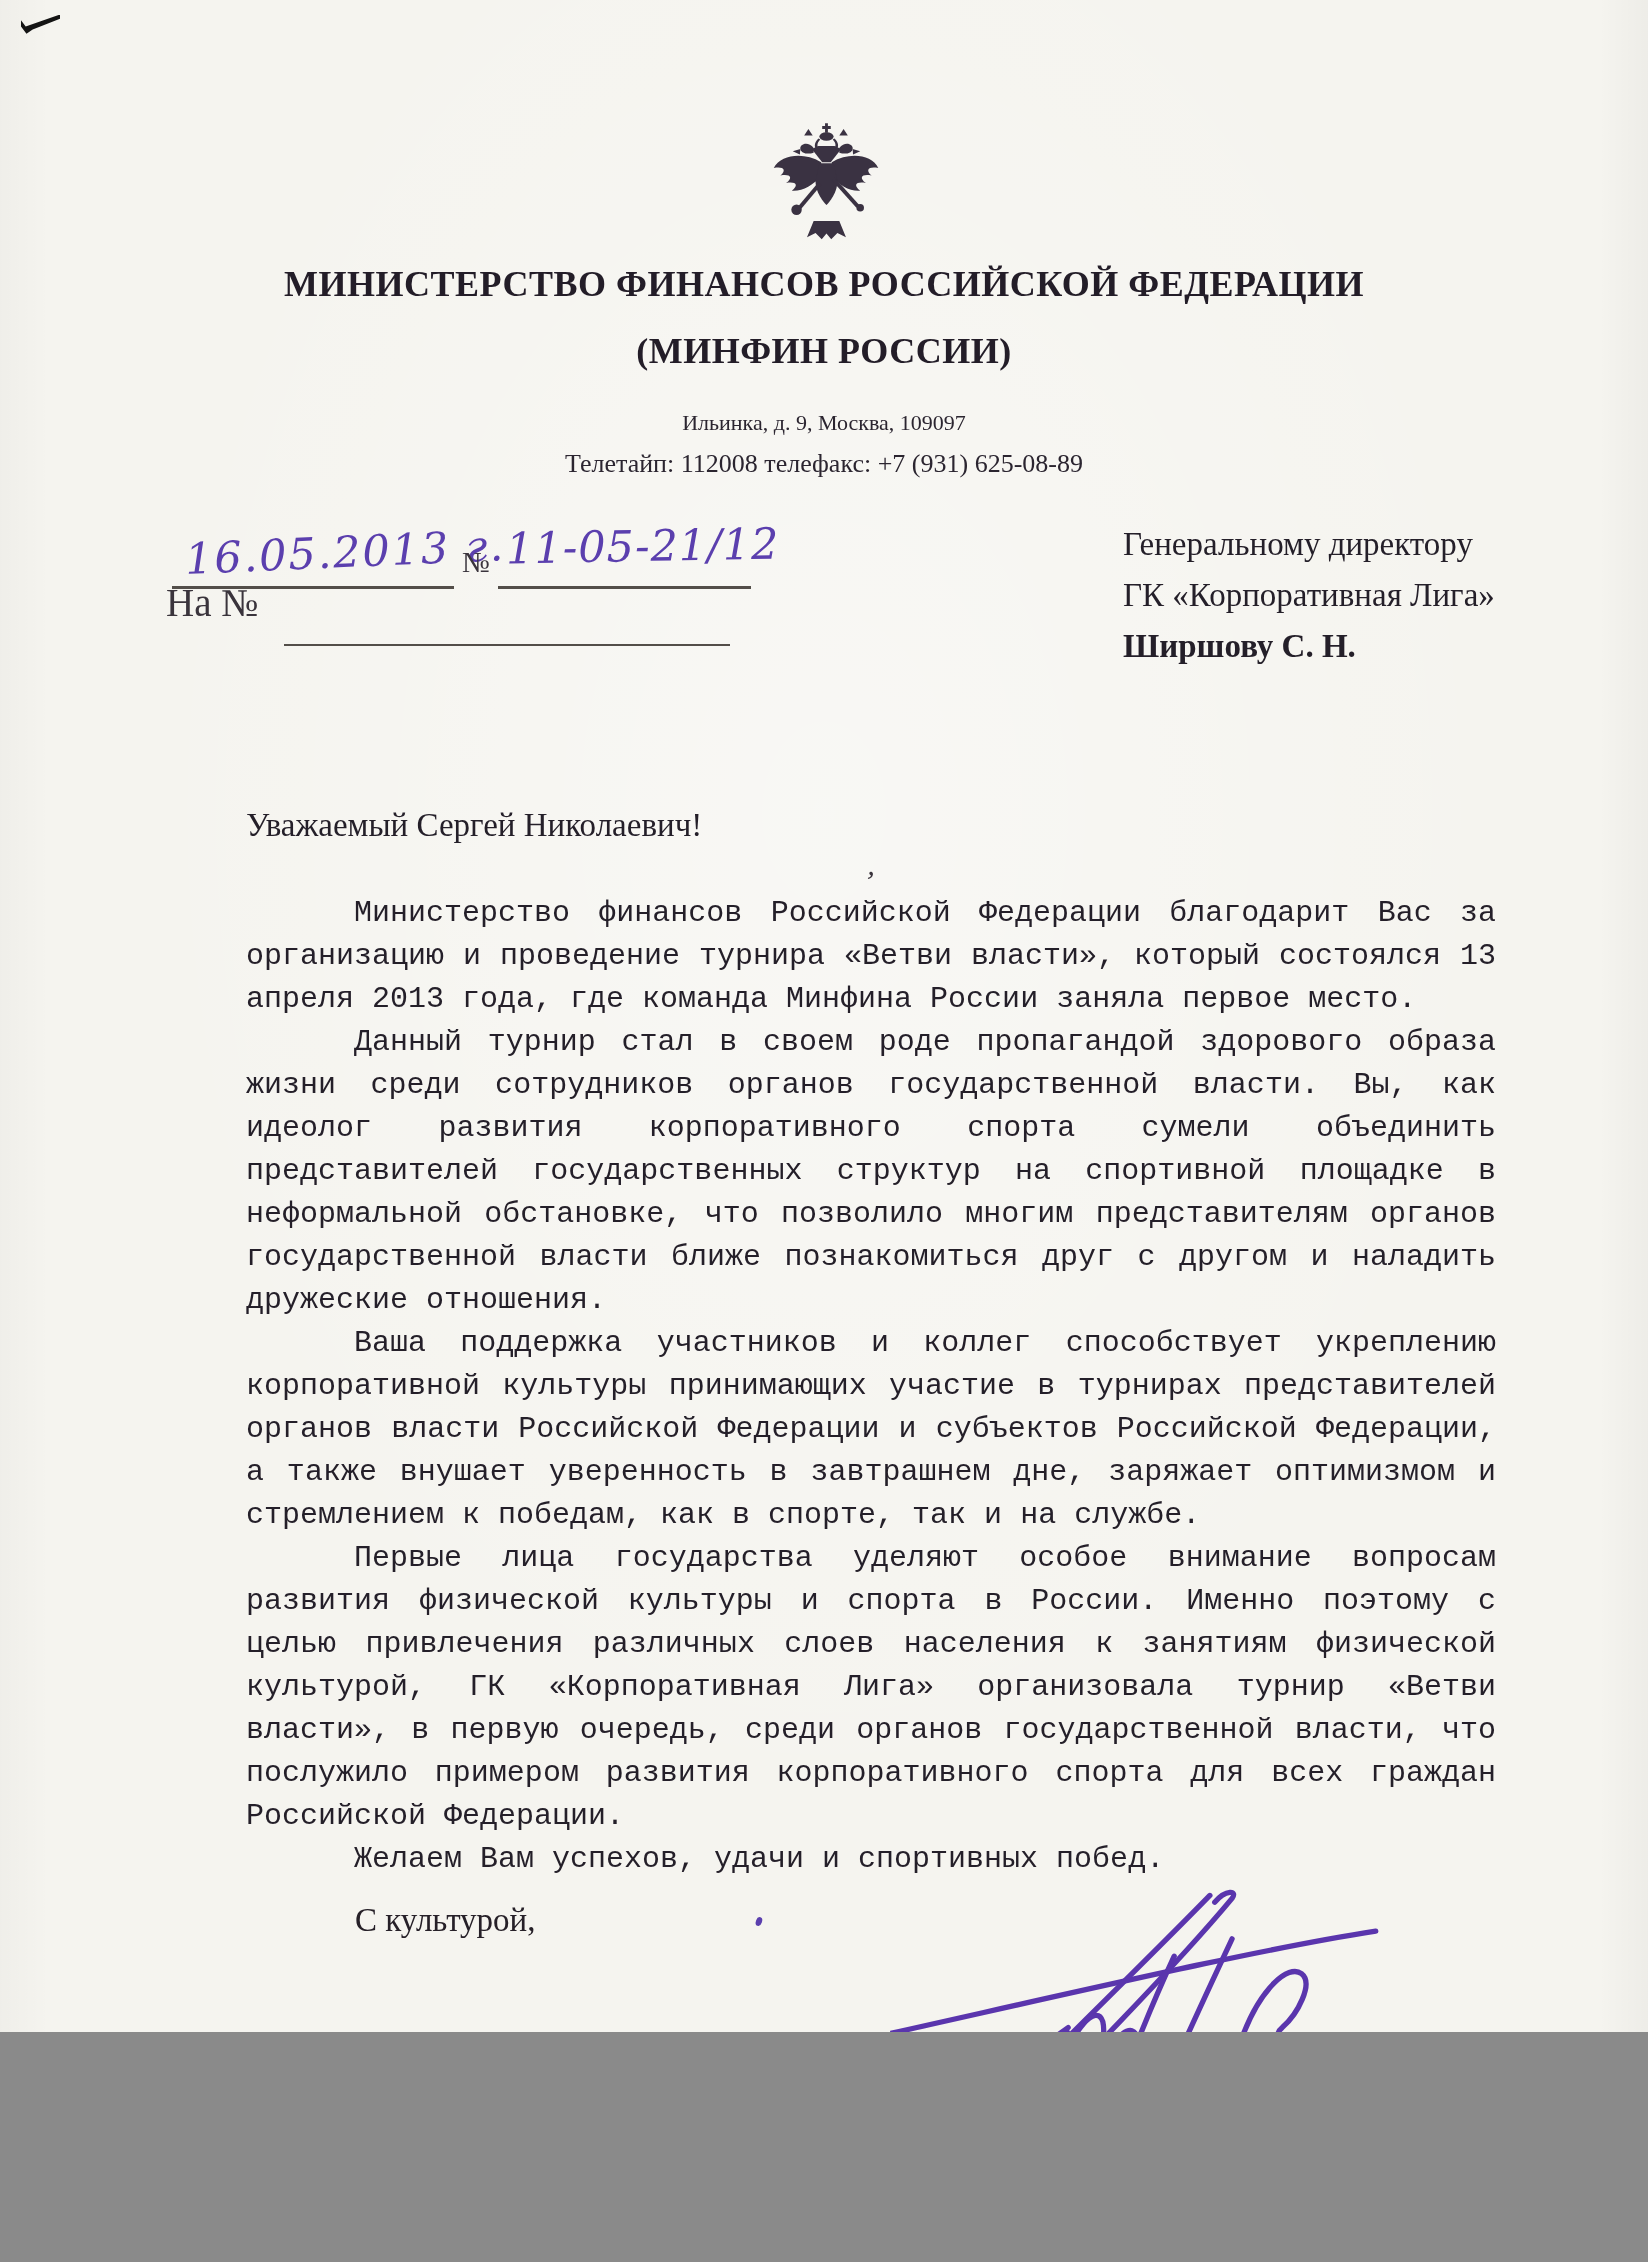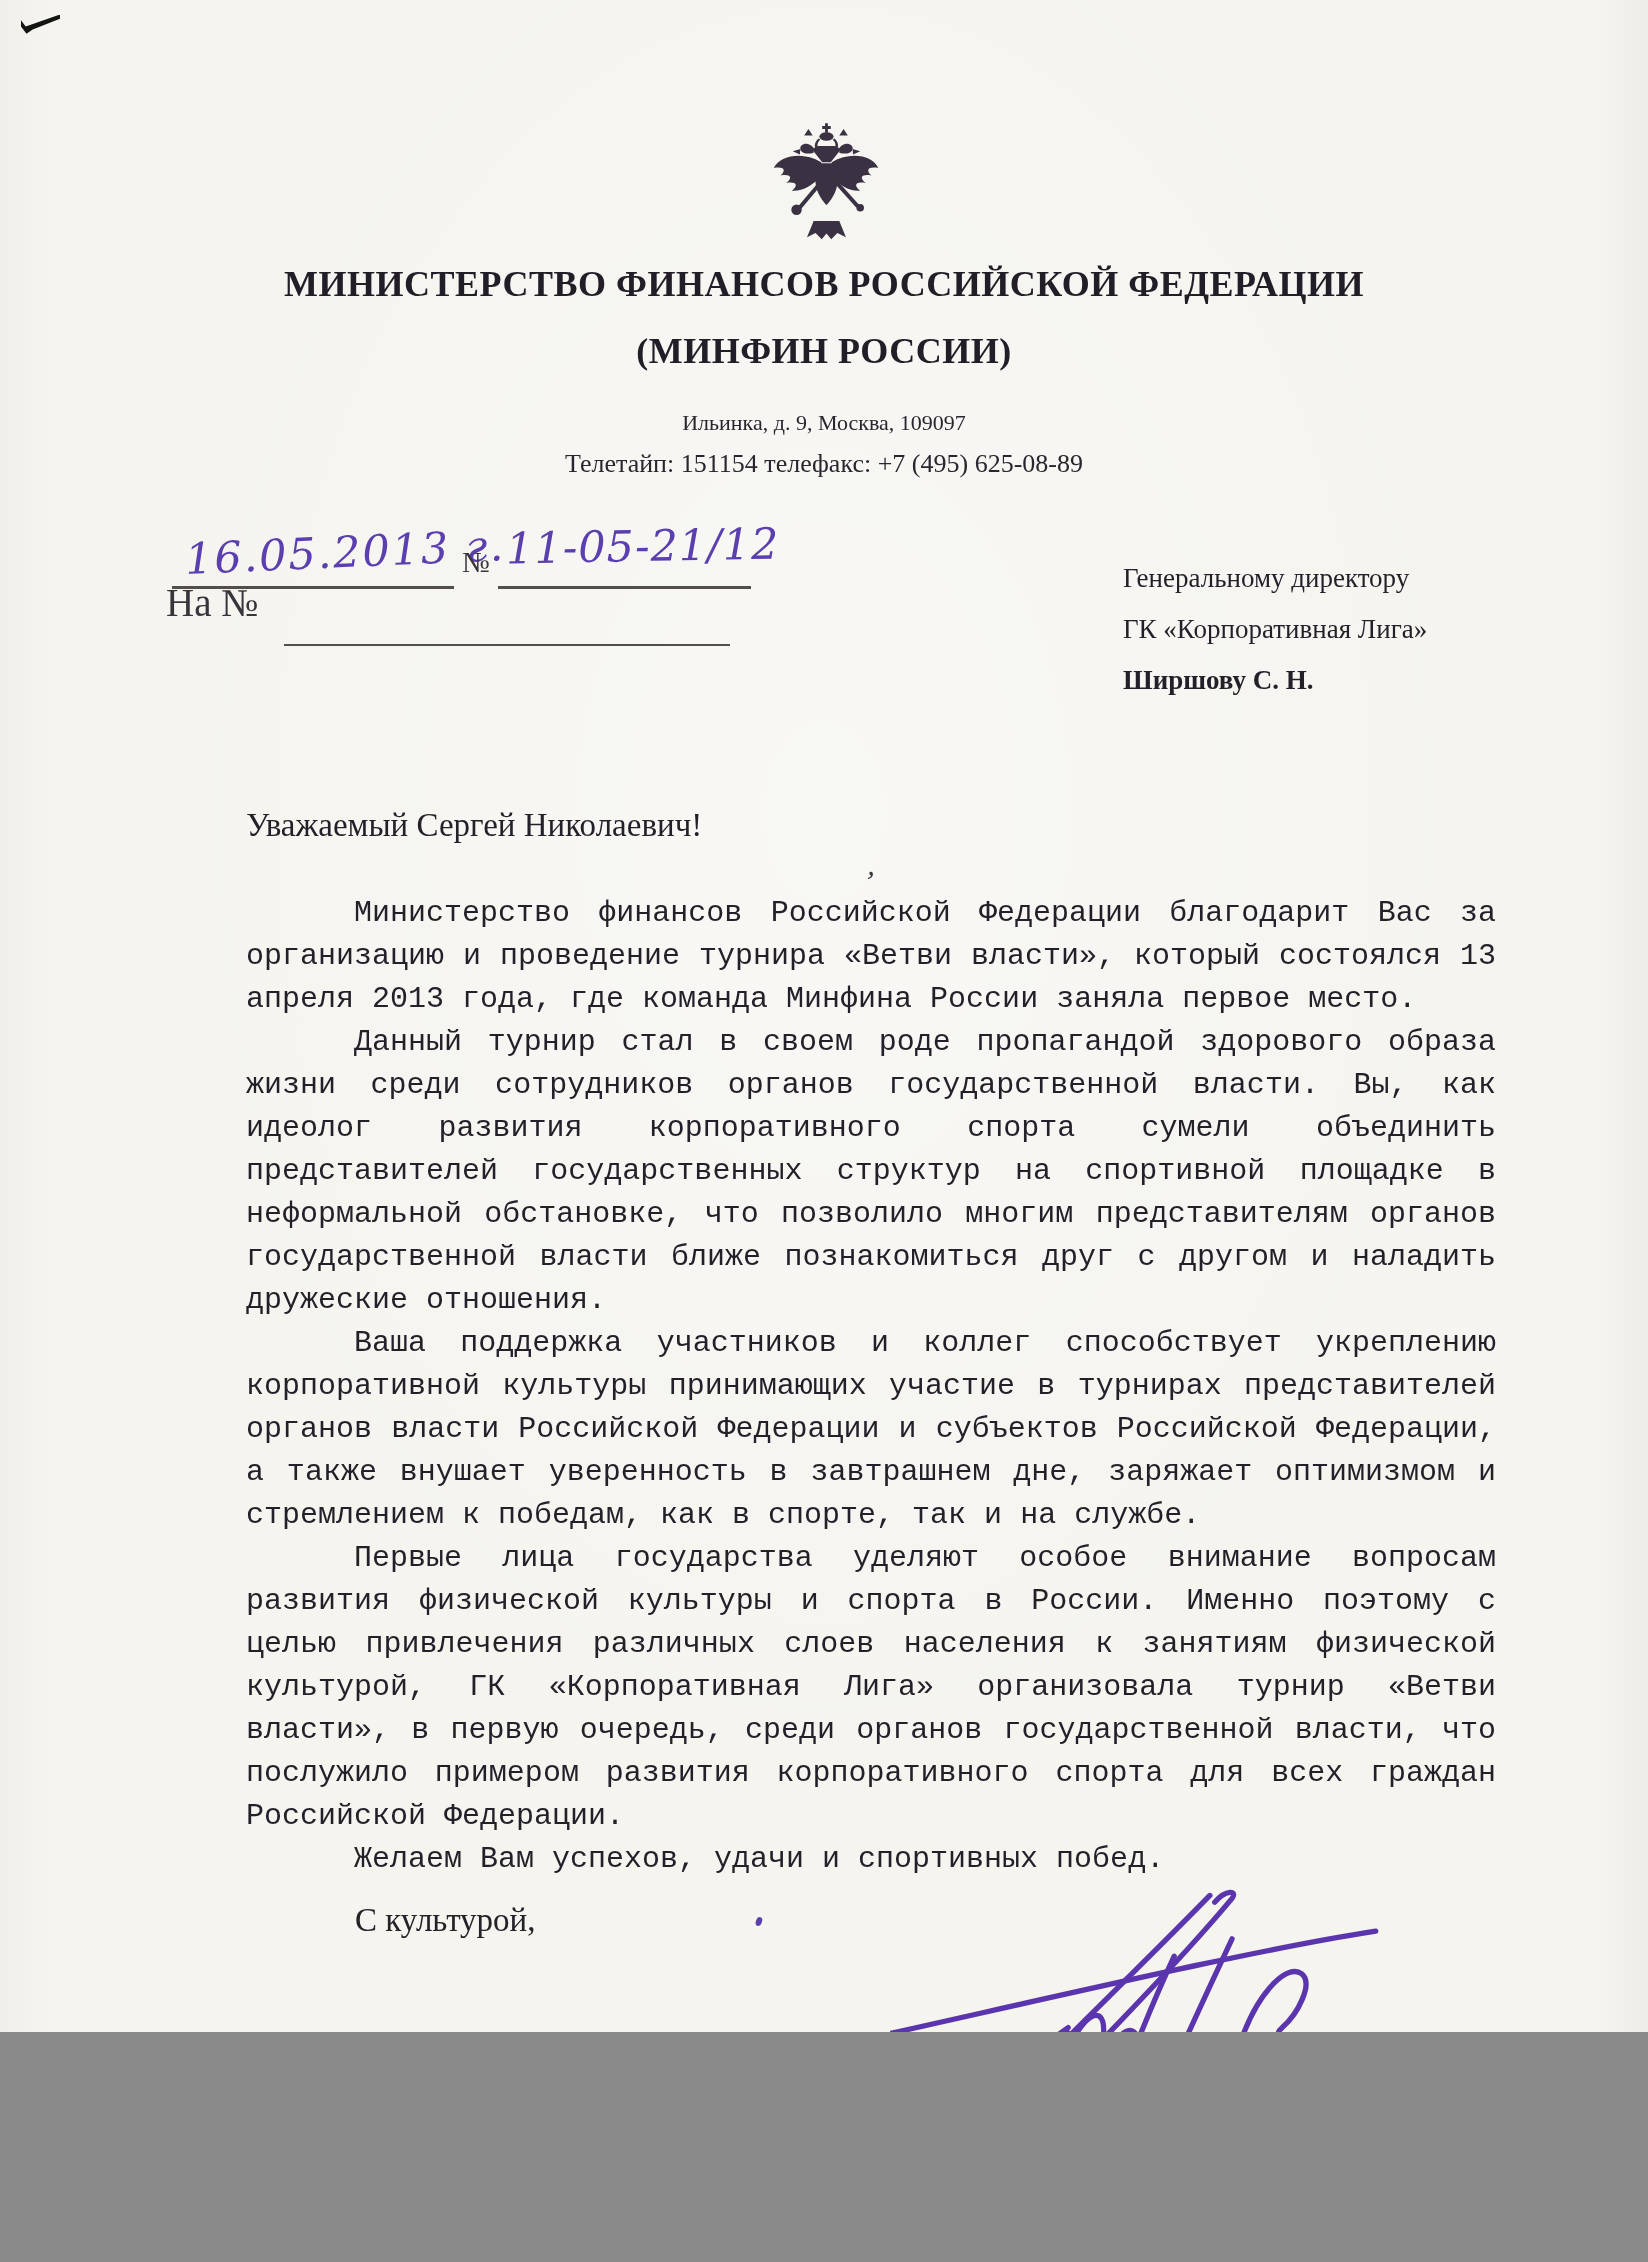--- a/index.html
+++ b/index.html
@@ -35,21 +35,21 @@
   .date-script{left:185px;top:527px;font-size:43px;transform:rotate(-2.5deg);letter-spacing:1.9px;}
   .num-script{left:506px;top:521px;font-size:43px;transform:rotate(-1deg);letter-spacing:1px;}
   .rule{height:2.9px;background:#534e49;}
   .date-rule{left:172px;top:586px;width:282px;}
   .num-rule{left:498px;top:586px;width:253px;}
   .no-sign{left:462px;top:546px;font-size:29px;color:#3a343c;}
   .reply-label{left:166px;top:580px;font-size:39px;color:#3a343c;}
   .reply-rule{left:284px;top:644px;width:446px;height:1.9px;}
 
   
-  .recipient{left:1123px;top:553px;font-size:27px;line-height:51px;color:#241f29;}
+  .recipient{left:1123px;top:519px;font-size:33px;line-height:51px;color:#241f29;}
   .recipient .bold{font-weight:bold;}
 
   
   .salutation{left:246px;top:807px;width:1250px;font-size:33px;color:#241f29;}
   .body-text{
     left:246px;top:892px;width:1250px;
     font-size:30px;line-height:43px;
     text-align:justify;color:#241f29;font-family:Liberation Mono, monospace;
   }
   .body-text p{margin:0;text-indent:108px;}
@@ -112,21 +112,21 @@
       <path d="M52 62 l-21 25 3 3 21 -25 z"></path>
       <circle cx="29" cy="91" r="5.5"></circle>
 
       <path d="M47 103 l27 0 7 17 -9 -4.5 -6.5 6.5 -5 -6 -5 6 -6.5 -6.5 -9 4.5 z"></path>
     </g>
   </svg>
 
   <div class="abs centered org-name">МИНИСТЕРСТВО ФИНАНСОВ РОССИЙСКОЙ ФЕДЕРАЦИИ</div>
   <div class="abs centered org-short">(МИНФИН РОССИИ)</div>
   <div class="abs centered org-address">Ильинка, д. 9, Москва, 109097</div>
-  <div class="abs centered org-contacts">Телетайп: 151154 телефакс: +7 (495) 625-08-89</div>
+  <div class="abs centered org-contacts">Телетайп: 112008 телефакс: +7 (931) 625-08-89</div>
 
   <div class="abs hand date-script">16.05.2013 г.</div>
   <div class="abs rule date-rule"></div>
   <div class="abs no-sign">№</div>
   <div class="abs hand num-script">11-05-21/12</div>
   <div class="abs rule num-rule"></div>
   <div class="abs reply-label">На №</div>
   <div class="abs rule reply-rule"></div>
 
   <div class="abs recipient">

